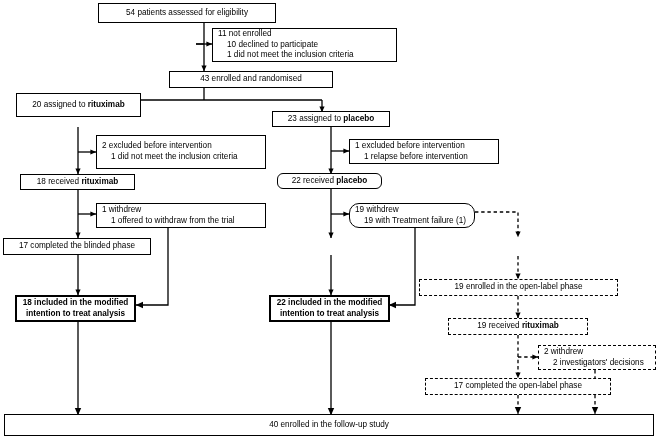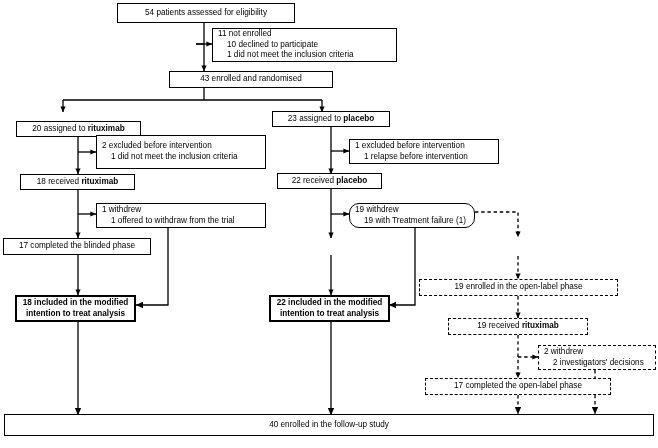--- a/index.html
+++ b/index.html
@@ -112,35 +112,35 @@
       <path d="M518,335 L518,378" marker-end="url(#ahd)"></path>
 
       <path d="M518,357 L538,357" marker-end="url(#ahd)"></path>
 
       <path d="M518,395 L518,414" marker-end="url(#ahb)"></path>
 
       <path d="M595,370 L595,414" marker-end="url(#ahb)"></path>
     </g>
   </svg>
 
-  <div class="node center" style="left:117px; top:3px; width:178px; height:20px;">
+  <div class="node center" style="left:98px; top:3px; width:178px; height:20px;">
     <span class="ln">54 patients assessed for eligibility</span>
   </div>
 
   <div class="node left" style="left:212px; top:28px; width:185px; height:34px;">
     <span class="ln">11 not enrolled</span>
     <span class="ln ind">10 declined to participate</span>
     <span class="ln ind">1 did not meet the inclusion criteria</span>
   </div>
 
   <div class="node center" style="left:134px; top:71px; width:164px; height:17px;margin-left:35px;">
     <span class="ln">43 enrolled and randomised</span>
   </div>
 
-  <div class="node center" style="left:16px; top:121px; width:125px; height:16px;">
+  <div class="node center" style="left:16px; top:93px; width:125px; height:24px;">
     <span class="ln"><span>20 assigned to </span><span class="bold">rituximab</span></span>
   </div>
 
   <div class="node center" style="left:272px; top:111px; width:118px; height:16px;">
     <span class="ln"><span>23 assigned to </span><span class="bold">placebo</span></span>
   </div>
 
   <div class="node left" style="left:96px; top:135px; width:170px; height:34px;">
     <span class="ln">2 excluded before intervention</span>
     <span class="ln ind">1 did not meet the inclusion criteria</span>
@@ -148,21 +148,21 @@
 
   <div class="node left" style="left:349px; top:139px; width:150px; height:25px;">
     <span class="ln">1 excluded before intervention</span>
     <span class="ln ind">1 relapse before intervention</span>
   </div>
 
   <div class="node center" style="left:20px; top:174px; width:115px; height:16px;">
     <span class="ln"><span>18 received </span><span class="bold">rituximab</span></span>
   </div>
 
-  <div class="node center" style="left:277px; top:173px; width:105px; height:16px;">
+  <div class="node center" style="left:277px; top:173px; width:105px; height:16px;border-radius:6px;">
     <span class="ln"><span>22 received </span><span class="bold">placebo</span></span>
   </div>
 
   <div class="node left" style="left:96px; top:203px; width:170px; height:25px;">
     <span class="ln">1 withdrew</span>
     <span class="ln ind">1 offered to withdraw from the trial</span>
   </div>
 
   <div class="node left" style="left:349px; top:203px; width:126px; height:25px;border-radius:10px;">
     <span class="ln">19 withdrew</span>

